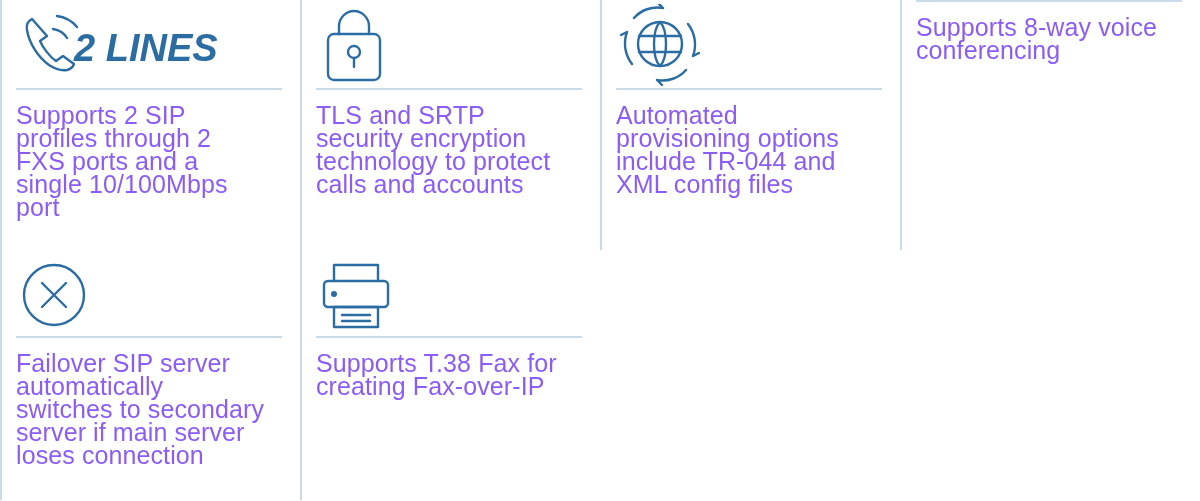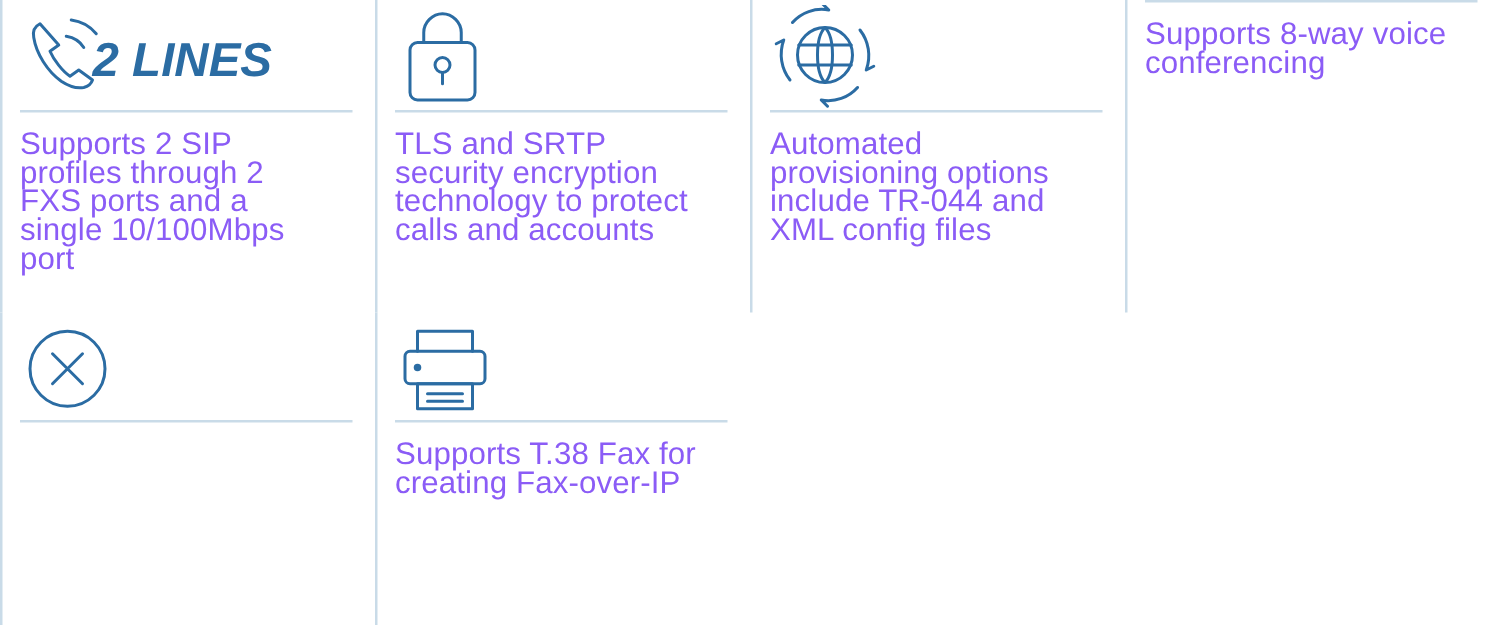--- a/index.html
+++ b/index.html
@@ -145,20 +145,21 @@
 
     <div class="cell r2">
       <div class="cell-inner">
         <div class="icon-wrap">
           <svg width="90" height="80" viewBox="0 0 90 80" aria-hidden="true">
             <circle class="stroke" cx="38" cy="40" r="30" stroke-width="3"></circle>
             <path class="stroke" d="M26 28l24 24M50 28L26 52" stroke-width="6"></path>
           </svg>
         </div>
         <div class="divider"></div>
+        <div class="desc">Failover SIP server automatically switches to secondary server if main server loses connection</div>
       </div>
     </div>
 
     <div class="cell r2">
       <div class="cell-inner">
         <div class="icon-wrap">
           <svg width="100" height="80" viewBox="0 0 100 80" aria-hidden="true">
             <path class="stroke" d="M18 26V10h44v16"></path>
             <rect class="stroke" x="8" y="26" width="64" height="26" rx="4"></rect>
             <circle class="fill" cx="18" cy="39" r="3"></circle>

